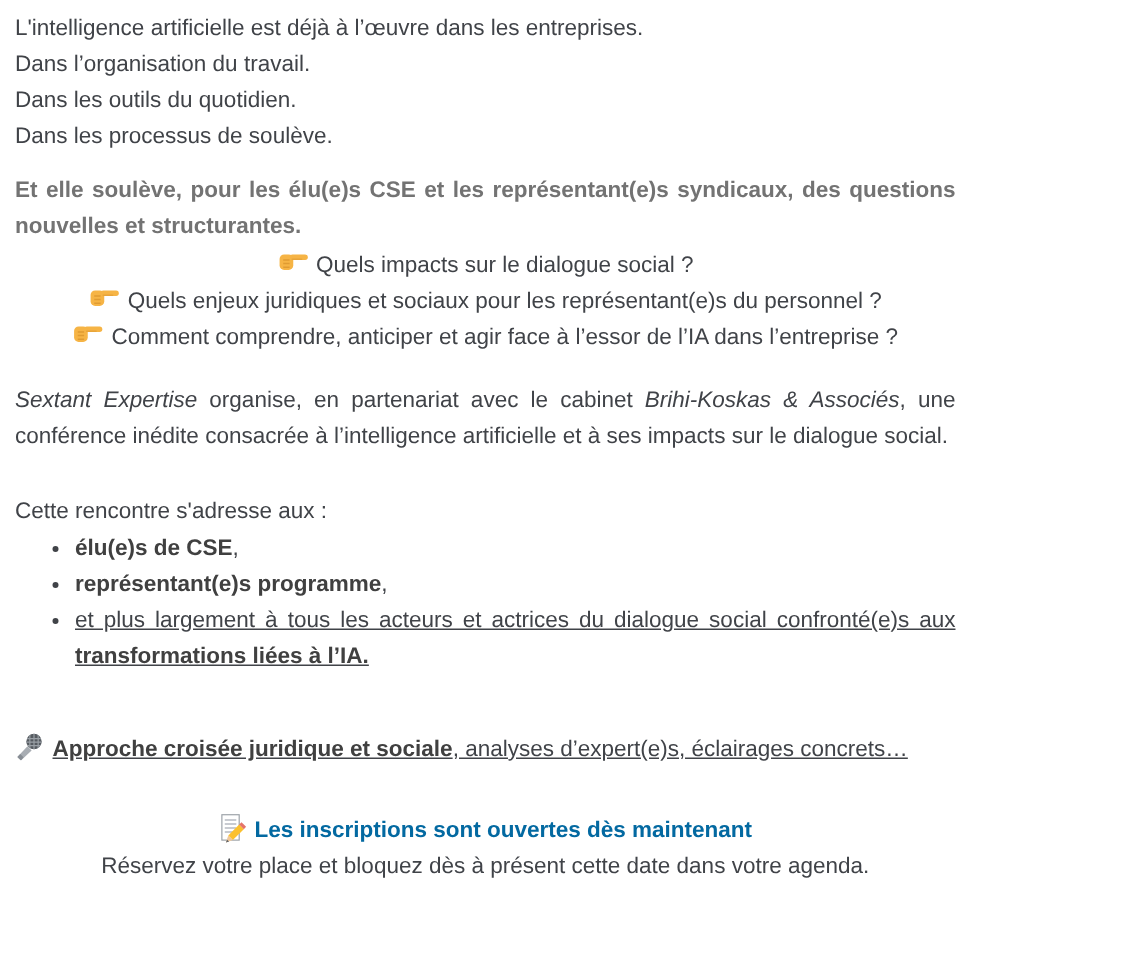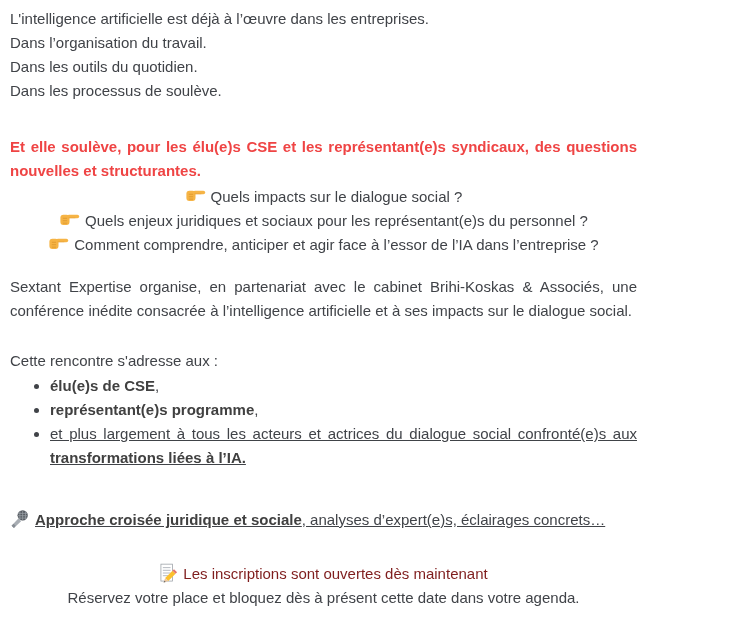--- a/index.html
+++ b/index.html
@@ -12,45 +12,45 @@
     line-height: 24px;
     color: #404348;
     overflow: hidden;
   }
   .content {
     padding: 7px 112px 0 10px; 
   }
   p { margin: 0; }
   .intro-line { text-align: left; }
   .heading {
-    margin-top: 32px;
+    margin-top: 12px;
     font-weight: bold;
-    color: #ef4444;
+    color: #737373;
     text-align: justify;
   }
   .pointer-list { margin-top: 2px; }
   .pointer-line { text-align: center; white-space: nowrap; }
   .organizer {
     margin-top: 18px;
     text-align: justify;
   }
-  .it { }
+  .it { font-style: italic; }
   b, strong, .bd { font-weight: bold; color: #404040; }
   .audience-intro { margin-top: 26px; }
   ul.audience {
     margin: 1px 0 0 0;
     padding-left: 40px;
     list-style: disc outside;
   }
   ul.audience li { line-height: 24px; color: #404348; }
   ul.audience li.justify { text-align: justify; text-decoration: underline; }
   .approach { margin-top: 38px; text-decoration: underline; }
   .program { text-align: justify; }
   .centered { text-align: center; }
-  .reg-title { margin-top: 30px; font-weight: normal; color: #7f1d1d; }
+  .reg-title { margin-top: 30px; font-weight: bold; color: #0369a1; }
   .icon {
     display: inline-block;
     vertical-align: -3px;
   }
   .icon svg { display: block; }
   .icon-hand { width: 21px; height: 17px; margin-right: 5px; vertical-align: -2px; }
   .icon-mic  { width: 19px; height: 19px; margin-right: 6px; vertical-align: -3px; }
   .icon-memo { width: 20px; height: 20px; margin-right: 4px; vertical-align: -4px; }
   .program .icon-hand { margin-right: 9px; }
 </style>

